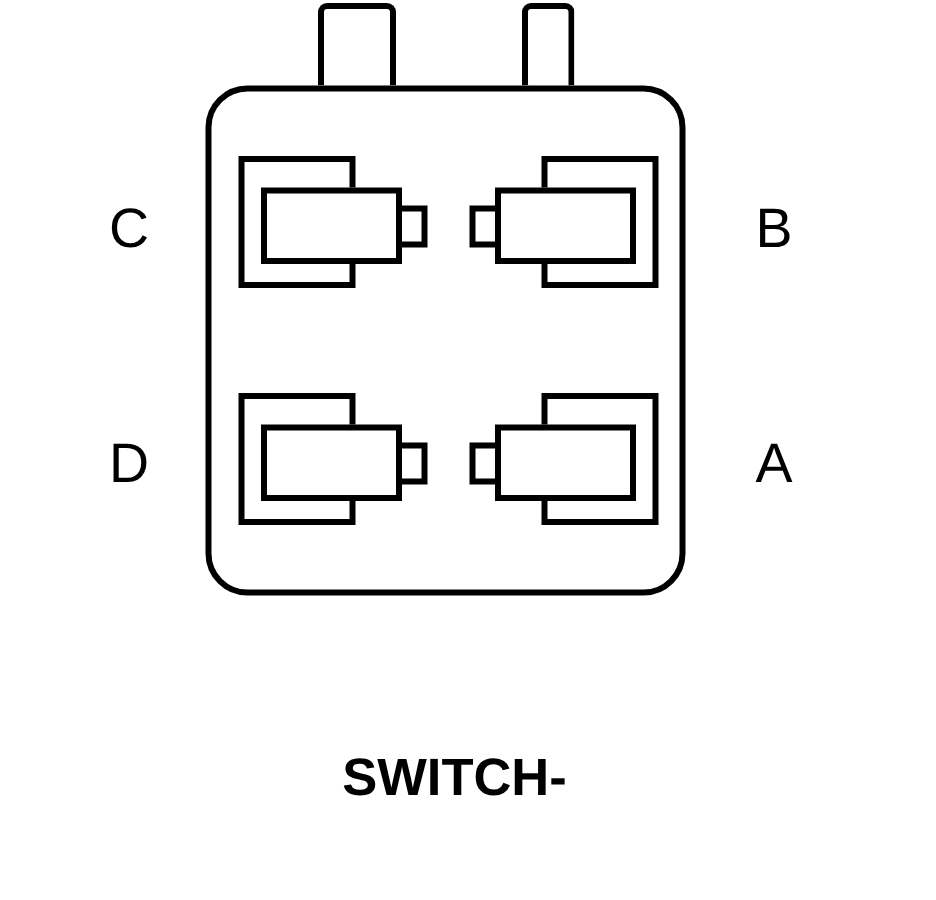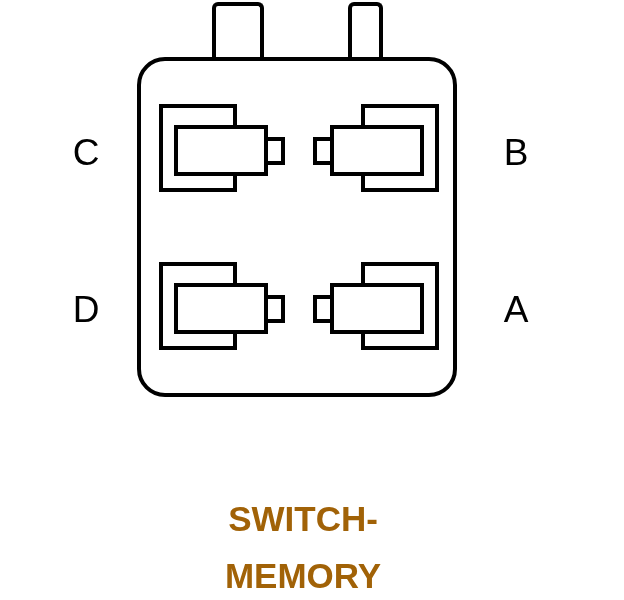--- a/index.html
+++ b/index.html
@@ -81,21 +81,21 @@
   .pin-d { left: 86px;  top: 309px; }
   .pin-a { left: 516px; top: 309px; }
   
   .caption-line {
     position: absolute;
     left: 303px;
     transform: translateX(-50%);
     font-size: 35px;
     font-weight: 700;
     line-height: 35px;
-    color: #a16207;
+    color: #000000;
     white-space: nowrap;
   }
   .caption-1 { top: 501px; }
   .caption-2 { top: 558px; }
 </style>
 </head>
 <body>
 
 <div class="canvas">
 
@@ -129,15 +129,14 @@
     </div>
 
   </div>
 
   <div class="pin-label pin-c">C</div>
   <div class="pin-label pin-b">B</div>
   <div class="pin-label pin-d">D</div>
   <div class="pin-label pin-a">A</div>
 
   <div class="caption-line caption-1">SWITCH-</div>
-  <div class="caption-line caption-2">MEMORY</div>
 
 </div>
 
 </body></html>

